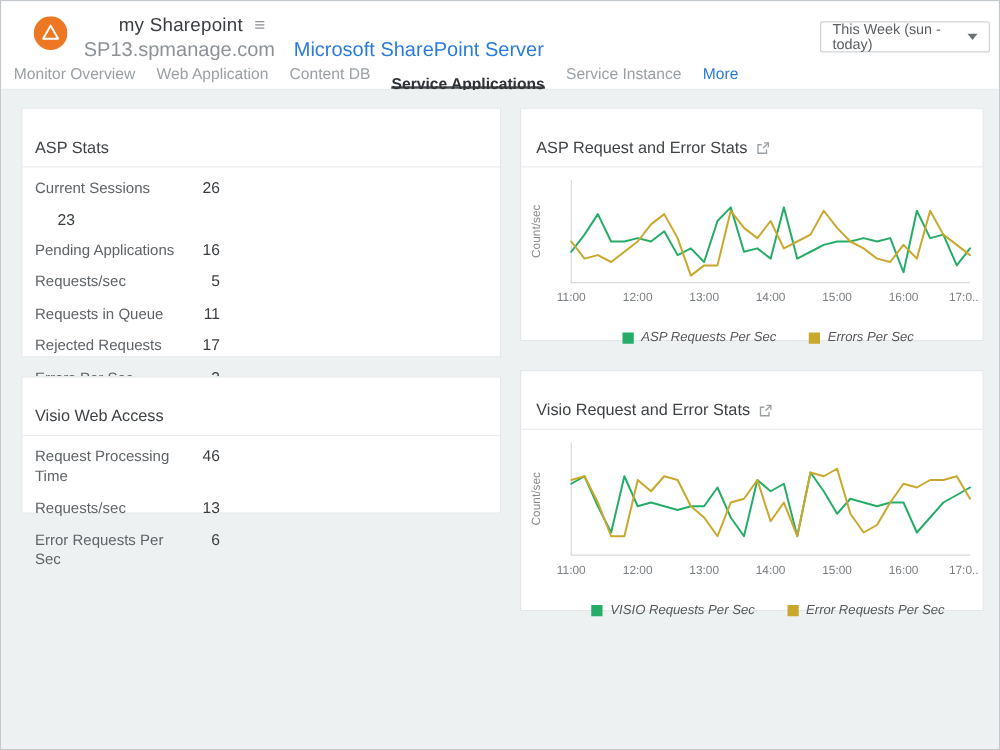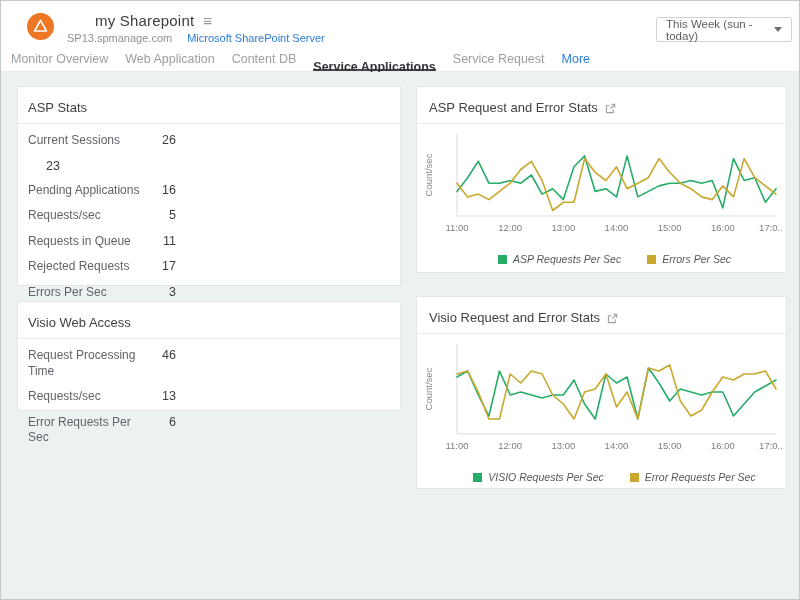--- a/index.html
+++ b/index.html
@@ -8,42 +8,42 @@
   .screen { position:relative; width:800px; height:600px; background:#fff;
             border:1px solid #c2c8cc; overflow:hidden; }
 
   
   .header { position:absolute; top:0; left:0; right:0; height:47px; background:#fff; }
   .avatar { position:absolute; left:26px; top:12px; width:27px; height:27px; border-radius:50%;
             display:flex; align-items:center; justify-content:center; }
   .title-row { position:absolute; left:66px; top:11px; display:flex; align-items:center; gap:9px;margin-left:28px; }
   .app-title { font-size:15px; color:#3a3e42; font-weight:500; letter-spacing:.2px; }
   .menu-icon { font-size:15px; color:#8d9296; line-height:1; cursor:pointer; }
-  .subtitle-row { position:absolute; left:66px; top:31px; display:flex; align-items:center; gap:15px; font-size:11px; }
+  .subtitle-row { position:absolute; left:66px; top:31px; display:flex; align-items:center; gap:15px; font-size:16px; }
   .subdomain { color:#8d9296; }
   .server-link { color:#2a7cd9; cursor:pointer; }
   .range-select { position:absolute; left:655px; top:16px; width:136px; height:25px;
                   border:1px solid #cfd4d7; border-radius:2px; background:#fff;
                   display:flex; align-items:center; justify-content:space-between;
                   padding:0 9px; font-size:11.5px; color:#5a5f63; cursor:pointer;gap:15px; }
   .caret-down { width:0; height:0; border-left:4px solid transparent; border-right:4px solid transparent;
                 border-top:5px solid #6b7074; }
 
   
   .tabs { position:absolute; top:47px; left:0; right:0; height:24px; background:#fff;
           display:flex; align-items:stretch; padding-left:10px; gap:17px;
           border-bottom:1px solid #e8eaec; font-size:12.5px; color:#9aa0a4; }
   .tab { display:flex; align-items:center; cursor:pointer; border-bottom:2px solid transparent; white-space:nowrap;text-align:right; }
   .tab.active { color:#2f3337; font-weight:700; border-bottom-color:#494d50;margin-top:16px; }
   .tab.highlight { color:#2a7cd9; }
 
   
   .content { position:absolute; top:71px; left:0; right:0; bottom:0; background:#eef1f2; }
   .panel { position:absolute; background:#fff; border:1px solid #e4e7e9; }
-  .panel-title { display:flex; align-items:center; gap:7px; padding:13px 10px 8px 10px;
+  .panel-title { display:flex; align-items:center; gap:7px; padding:23px 10px 8px 10px;
                  font-size:13px; color:#3f4346; border-bottom:1px solid #ededee; }
   .chart-panel .panel-title { padding-left:12px; }
   .expand-icon { display:inline-flex; cursor:pointer; margin-top:1px; }
 
   #panel-asp-stats   { left:16px;  top:14px;  width:384px; height:200px; }
   #panel-visio-stats { left:16px;  top:229px; width:384px; height:110px; }
   #panel-asp-chart   { left:415px; top:14px;  width:371px; height:187px; }
   #panel-visio-chart { left:415px; top:224px; width:371px; height:193px; }
 
   .stats-rows { padding:4px 0 2px; }
@@ -81,21 +81,21 @@
       <span>This Week (sun - today)</span>
       <span class="caret-down"></span>
     </div>
   </div>
 
   <div class="tabs">
       <div class="tab">Monitor Overview</div>
       <div class="tab">Web Application</div>
       <div class="tab">Content DB</div>
       <div class="tab active">Service Applications</div>
-      <div class="tab">Service Request</div>
+      <div class="tab">Service Instance</div>
       <div class="tab highlight">More</div>
     </div>
 
   <div class="content">
 
     <div class="panel" id="panel-asp-stats">
       <div class="panel-title">
         <span>ASP Stats</span>
       </div>
       <div class="stats-rows">

